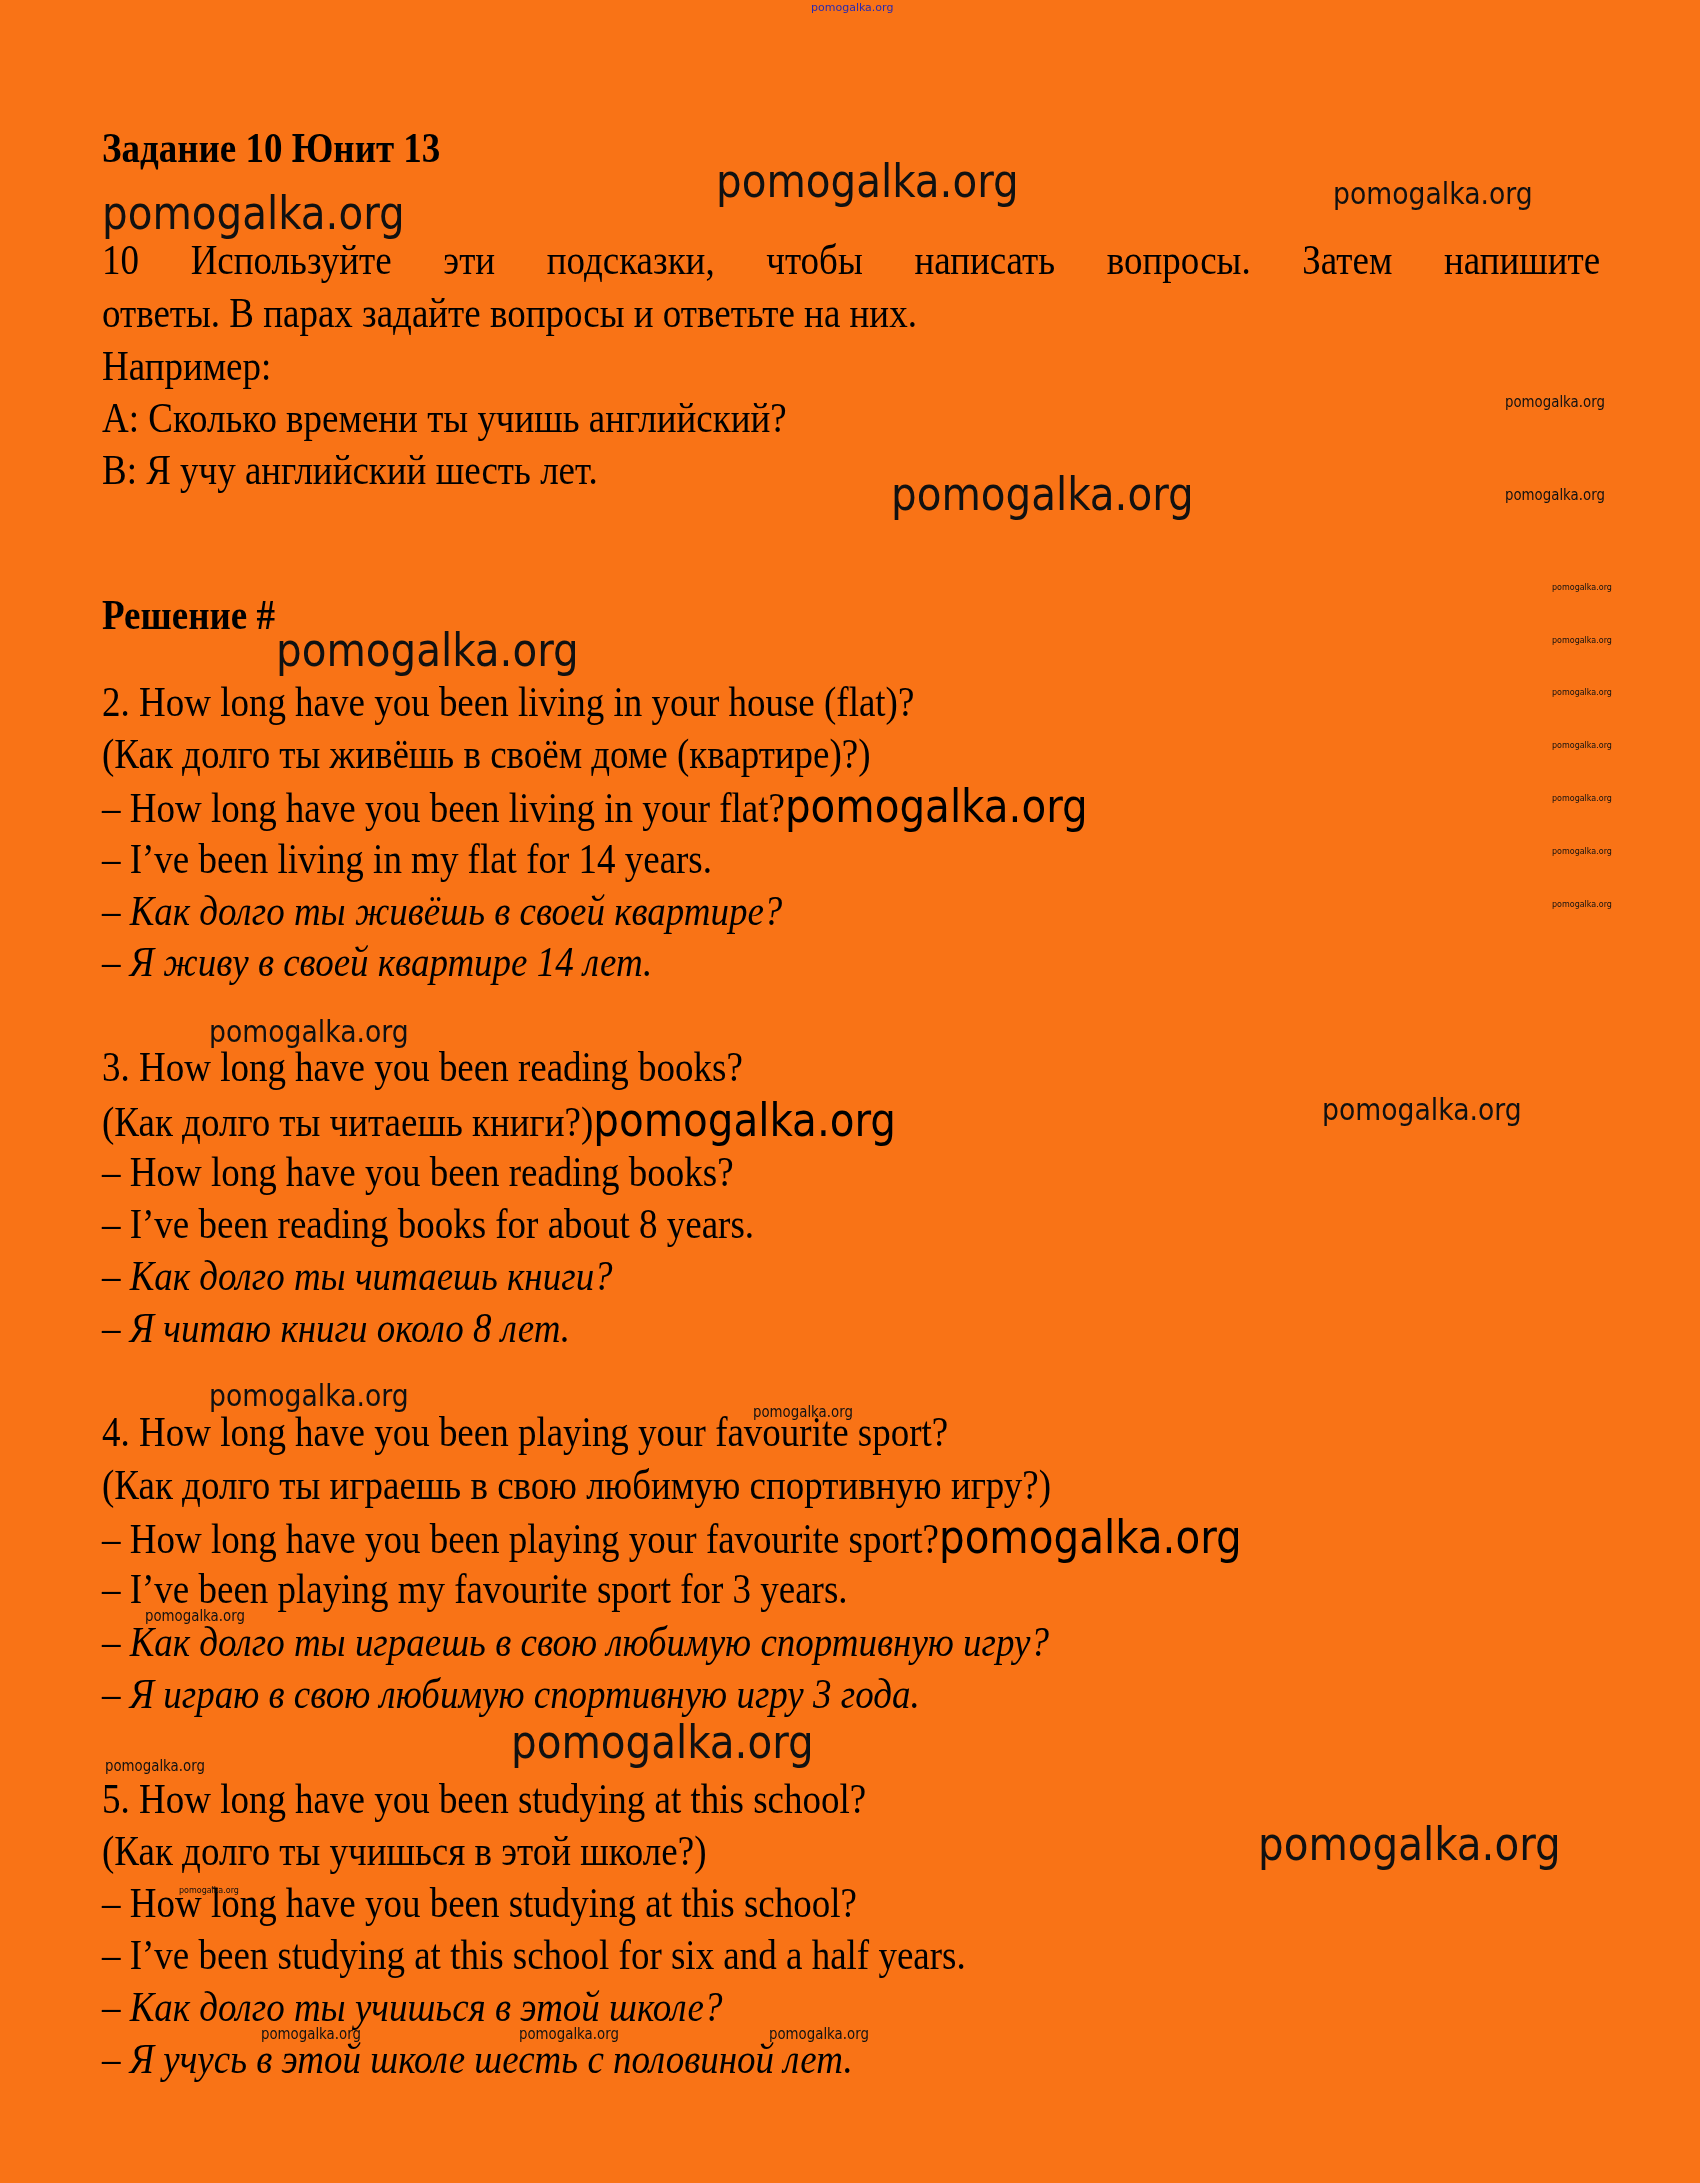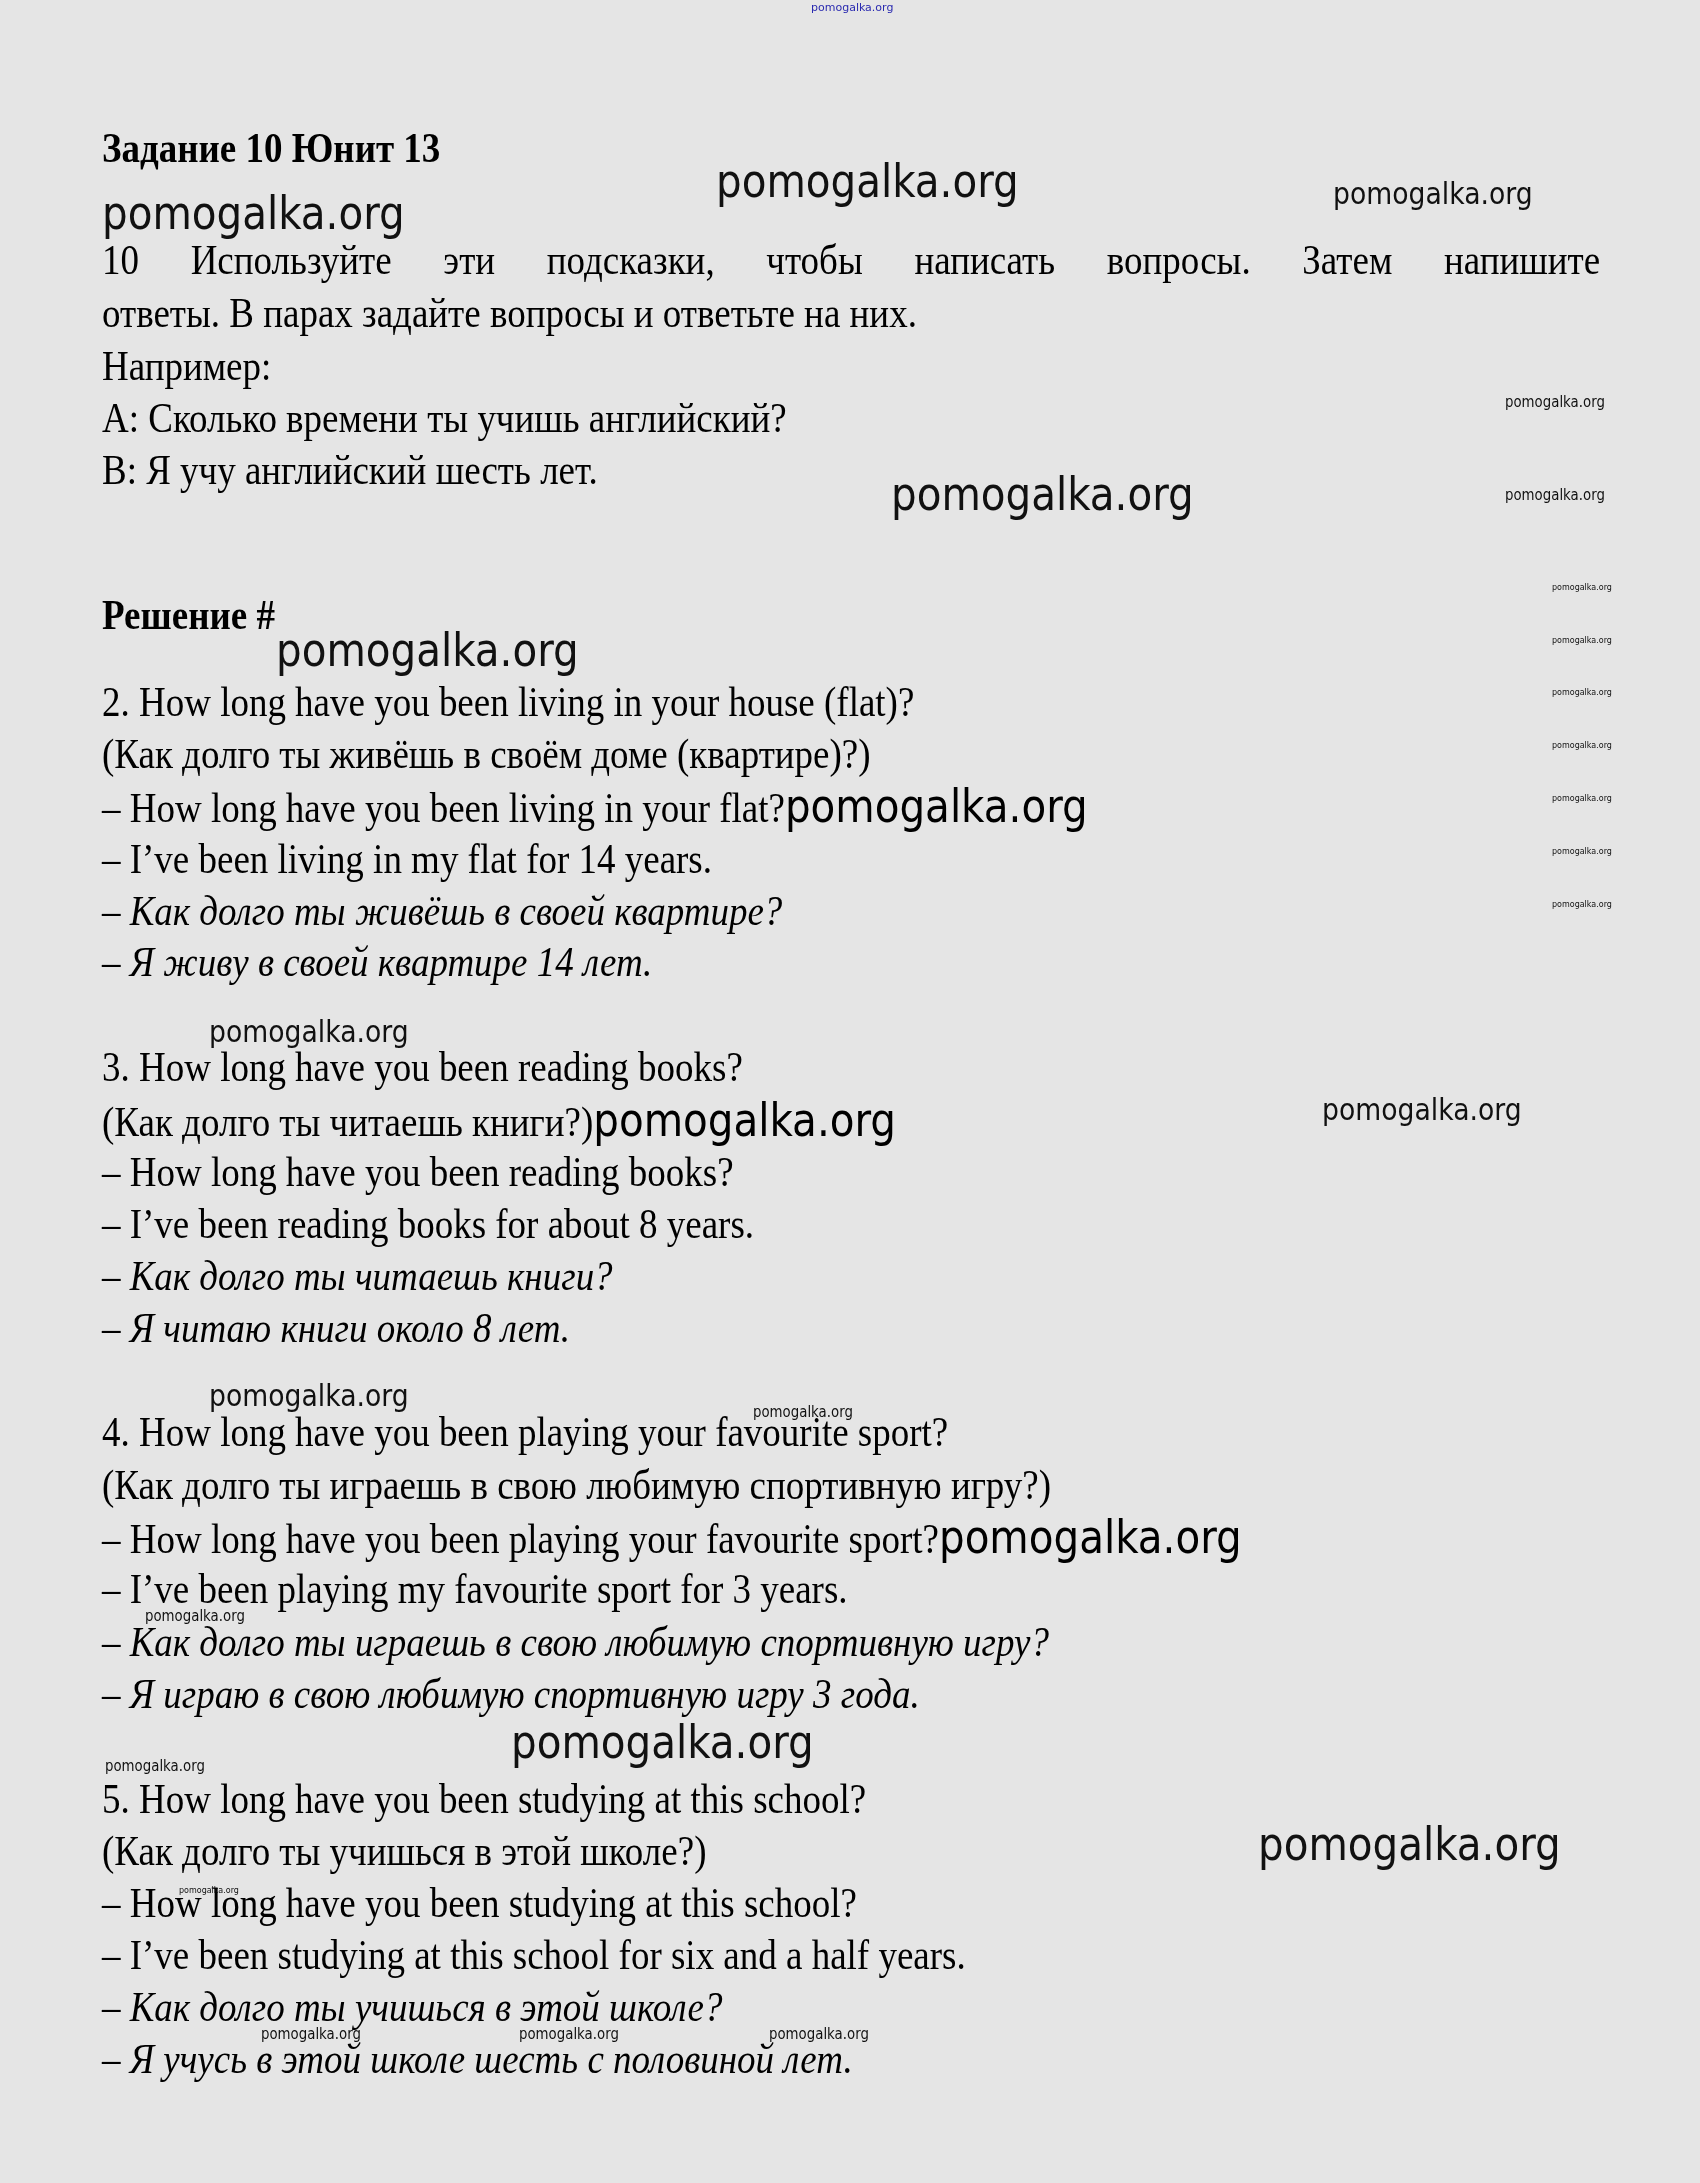--- a/index.html
+++ b/index.html
@@ -1,17 +1,17 @@
 <!DOCTYPE html>
 <html style="font-size:12.4px"><head>
 <meta charset="utf-8">
 <style>
   html, body { margin: 0; padding: 0; background: #ffffff; }
   body { width: 1701px; height: 2183px; position: relative; overflow: hidden; }
-  .page { position: absolute; left: 0; top: 0; width: 1701px; height: 2183px; background: #e5e5e5; }
+  .page { position: absolute; left: 0; top: 0; width: 1701px; height: 2183px; background: #f97316; }
   .line {
     position: absolute; left: 102px; white-space: nowrap;
     font-family: "Liberation Serif", "DejaVu Serif", serif;
     font-size: 43px; line-height: 50px; color: #000;
     transform-origin: left center; transform: scaleX(0.86);
   }
   .line.bold { font-weight: bold; }
   .line.italic { font-style: italic; }
   .justified { width: 1742px; text-align: justify; text-align-last: justify; }
   .wm {

